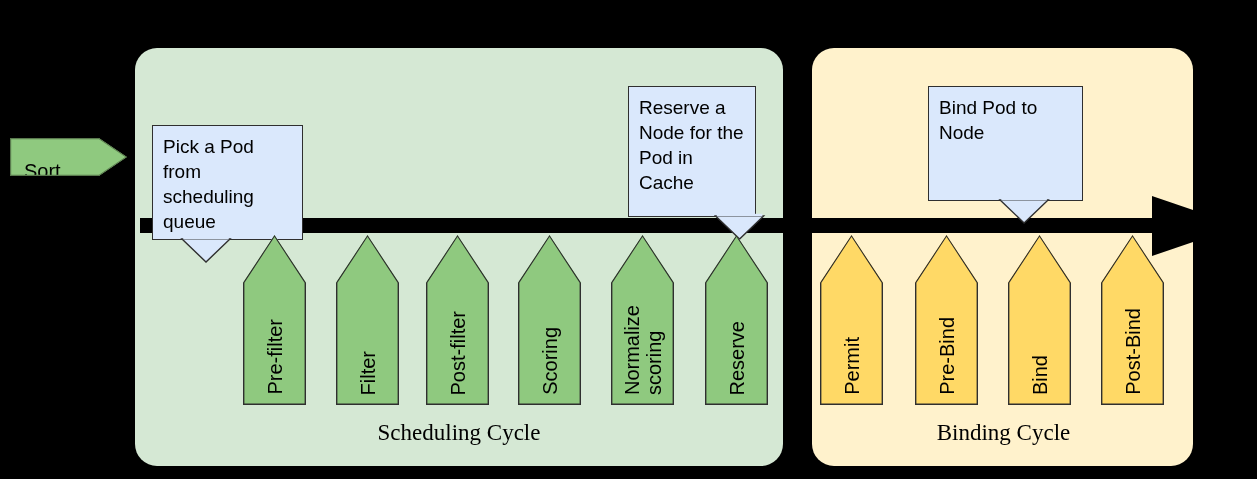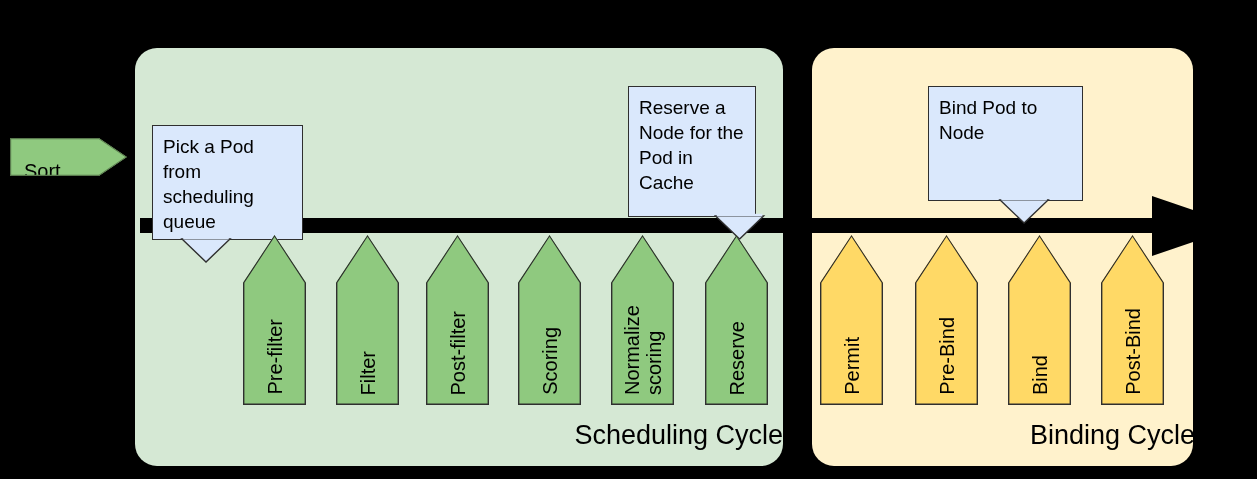--- a/index.html
+++ b/index.html
@@ -3,22 +3,22 @@
 <meta charset="utf-8">
 <style>
   html,body{margin:0;padding:0;background:#000;}
   #stage{position:relative;width:1257px;height:479px;background:#000;overflow:hidden;
          font-family:"Liberation Sans","DejaVu Sans",sans-serif;}
 
   .panel{position:absolute;border-radius:22px;}
   #scheduling-panel{left:135px;top:48px;width:648px;height:418px;background:#d5e8d4;}
   #binding-panel{left:812px;top:48px;width:381px;height:418px;background:#fff2cc;}
 
-  .cycle-label{position:absolute;text-align:right;color:#000;font-size:27px;
-               white-space:nowrap;}
+  .cycle-label{position:absolute;text-align:center;color:#000;font-size:23px;
+               white-space:nowrap;font-family:Liberation Serif, serif;}
 
   
   #timeline-bar{position:absolute;left:140px;top:218px;width:1060px;height:15px;background:#000;}
   #timeline-arrowhead{position:absolute;left:1152px;top:196px;width:0;height:0;
       border-top:30px solid transparent;border-bottom:30px solid transparent;
       border-left:88px solid #000;}
 
   
   #sort-arrow{position:absolute;left:10px;top:138px;width:117px;height:38px;
       background:#8fc97f;

